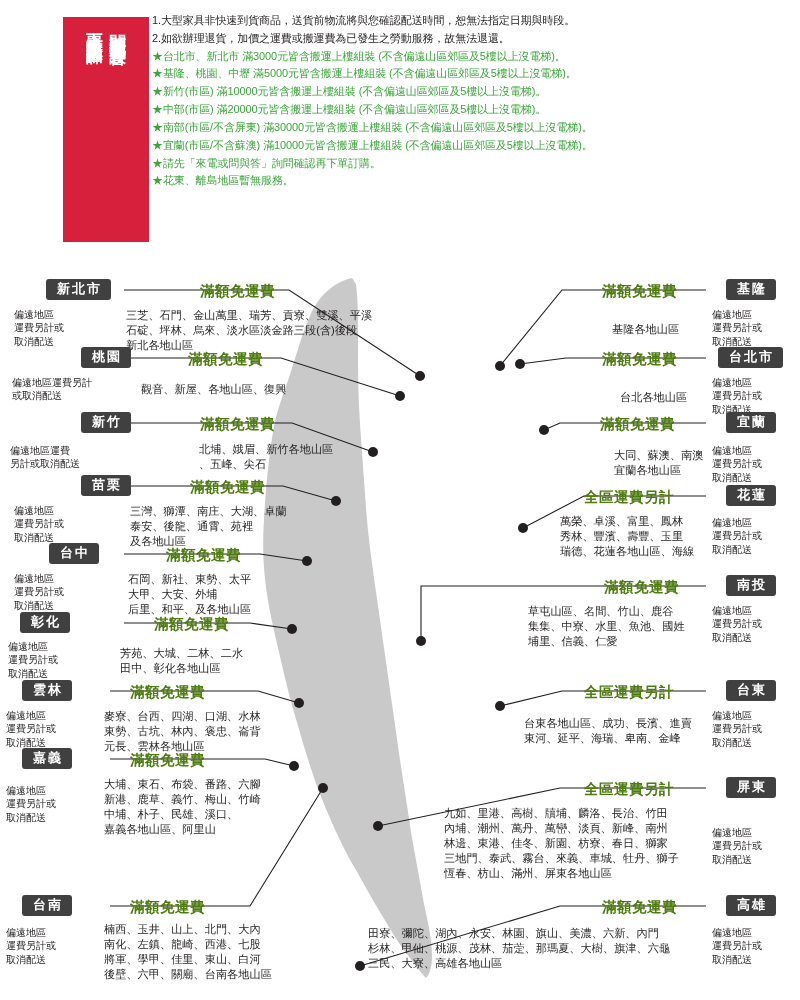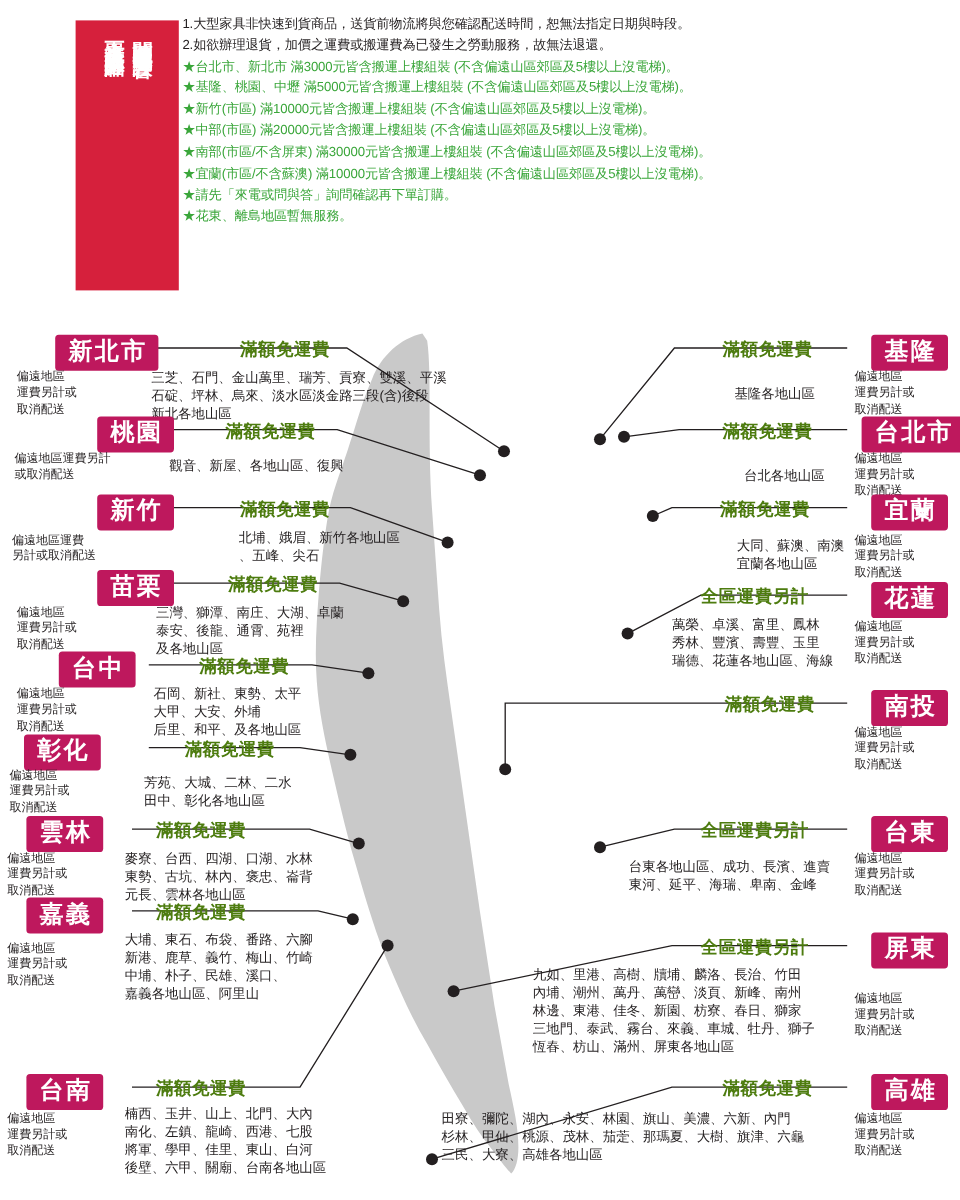--- a/index.html
+++ b/index.html
@@ -41,22 +41,22 @@
   #maparea { position:absolute; left:0; top:266px; width:800px; height:734px; }
 
   
   #island {
     position:absolute; left:248px; top:10px; width:190px; height:705px;
   }
 
   
   .pill {
     position:absolute;
-    background:#be185d; color:#fff;
-    font-size:20px; font-weight:bold; letter-spacing:2px;
+    background:#404040; color:#fff;
+    font-size:13px; font-weight:bold; letter-spacing:2px;
     padding:2px 9px 3px 11px;
     border-radius:3px;
     white-space:nowrap;
     line-height:1.25;
   }
 
   
   .head {
     position:absolute; font-size:14.5px; font-weight:bold; color:#4d7c0f;
     white-space:nowrap; letter-spacing:0.5px;
@@ -332,20 +332,25 @@
     <div>瑞德、花蓮各地山區、海線</div>
   </div>
 
   <div class="pill" style="left:726px; top:309px;">南投</div>
   <div class="head" style="left:604px; top:312px;">滿額免運費</div>
   <div class="note" style="left:712px; top:338px;">
     <div>偏遠地區</div>
     <div>運費另計或</div>
     <div>取消配送</div>
   </div>
+  <div class="list" style="left:528px; top:338px;">
+    <div>草屯山區、名間、竹山、鹿谷</div>
+    <div>集集、中寮、水里、魚池、國姓</div>
+    <div>埔里、信義、仁愛</div>
+  </div>
 
   <div class="pill" style="left:726px; top:414px;">台東</div>
   <div class="head" style="left:584px; top:417px;">全區運費另計</div>
   <div class="note" style="left:712px; top:443px;">
     <div>偏遠地區</div>
     <div>運費另計或</div>
     <div>取消配送</div>
   </div>
   <div class="list" style="left:524px; top:450px;">
     <div>台東各地山區、成功、長濱、進賣</div>

